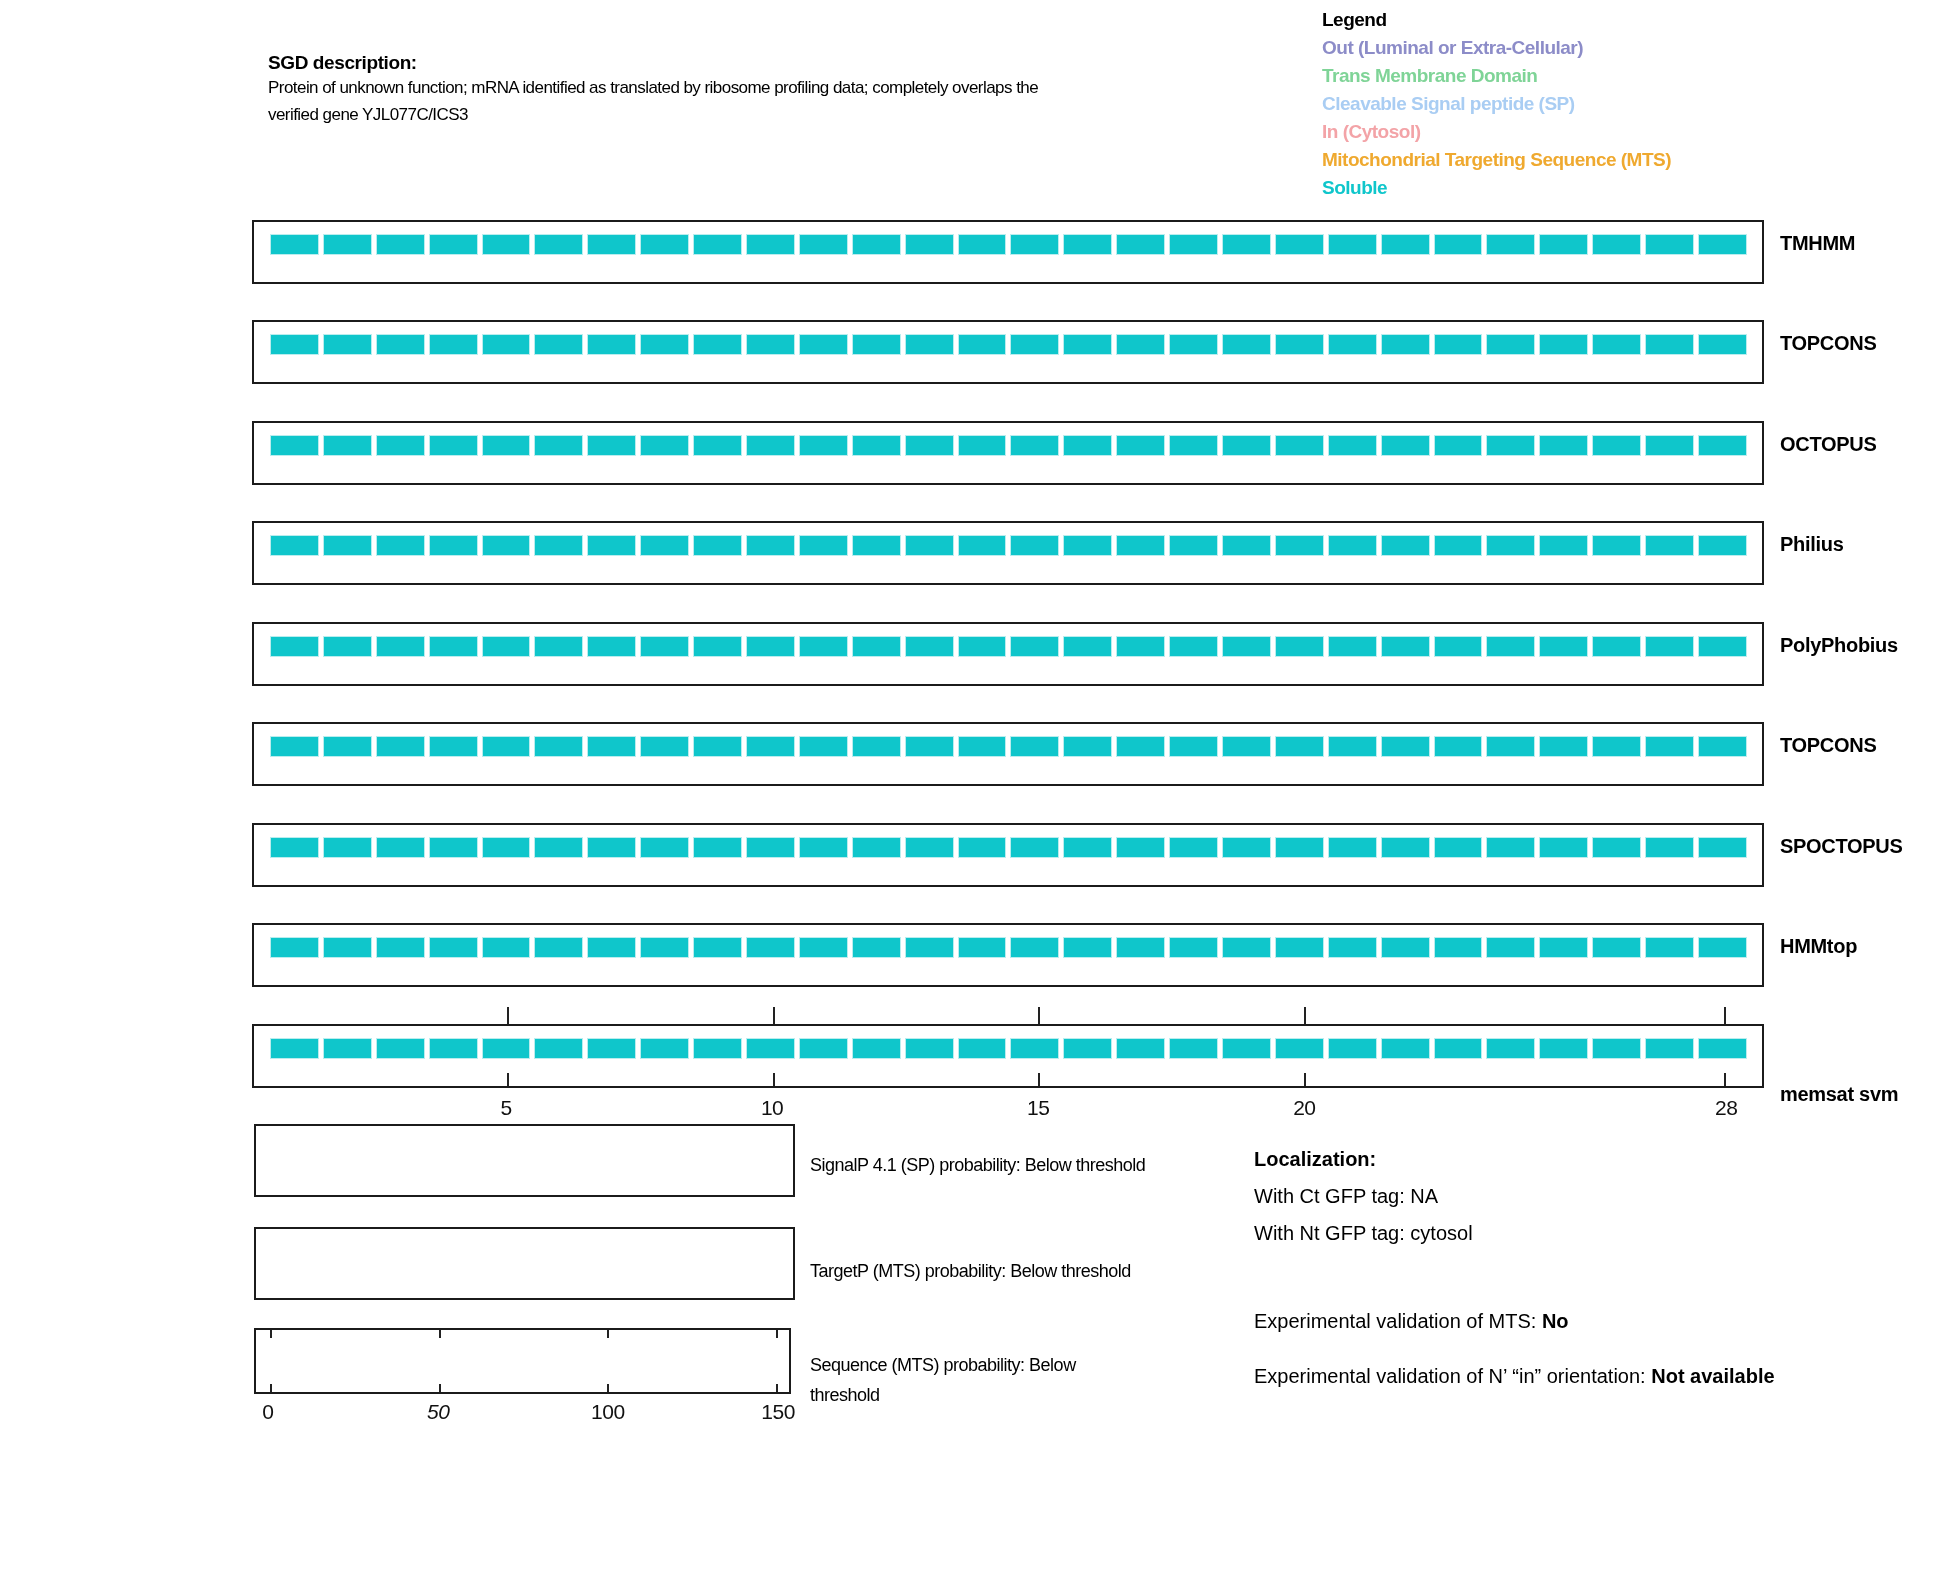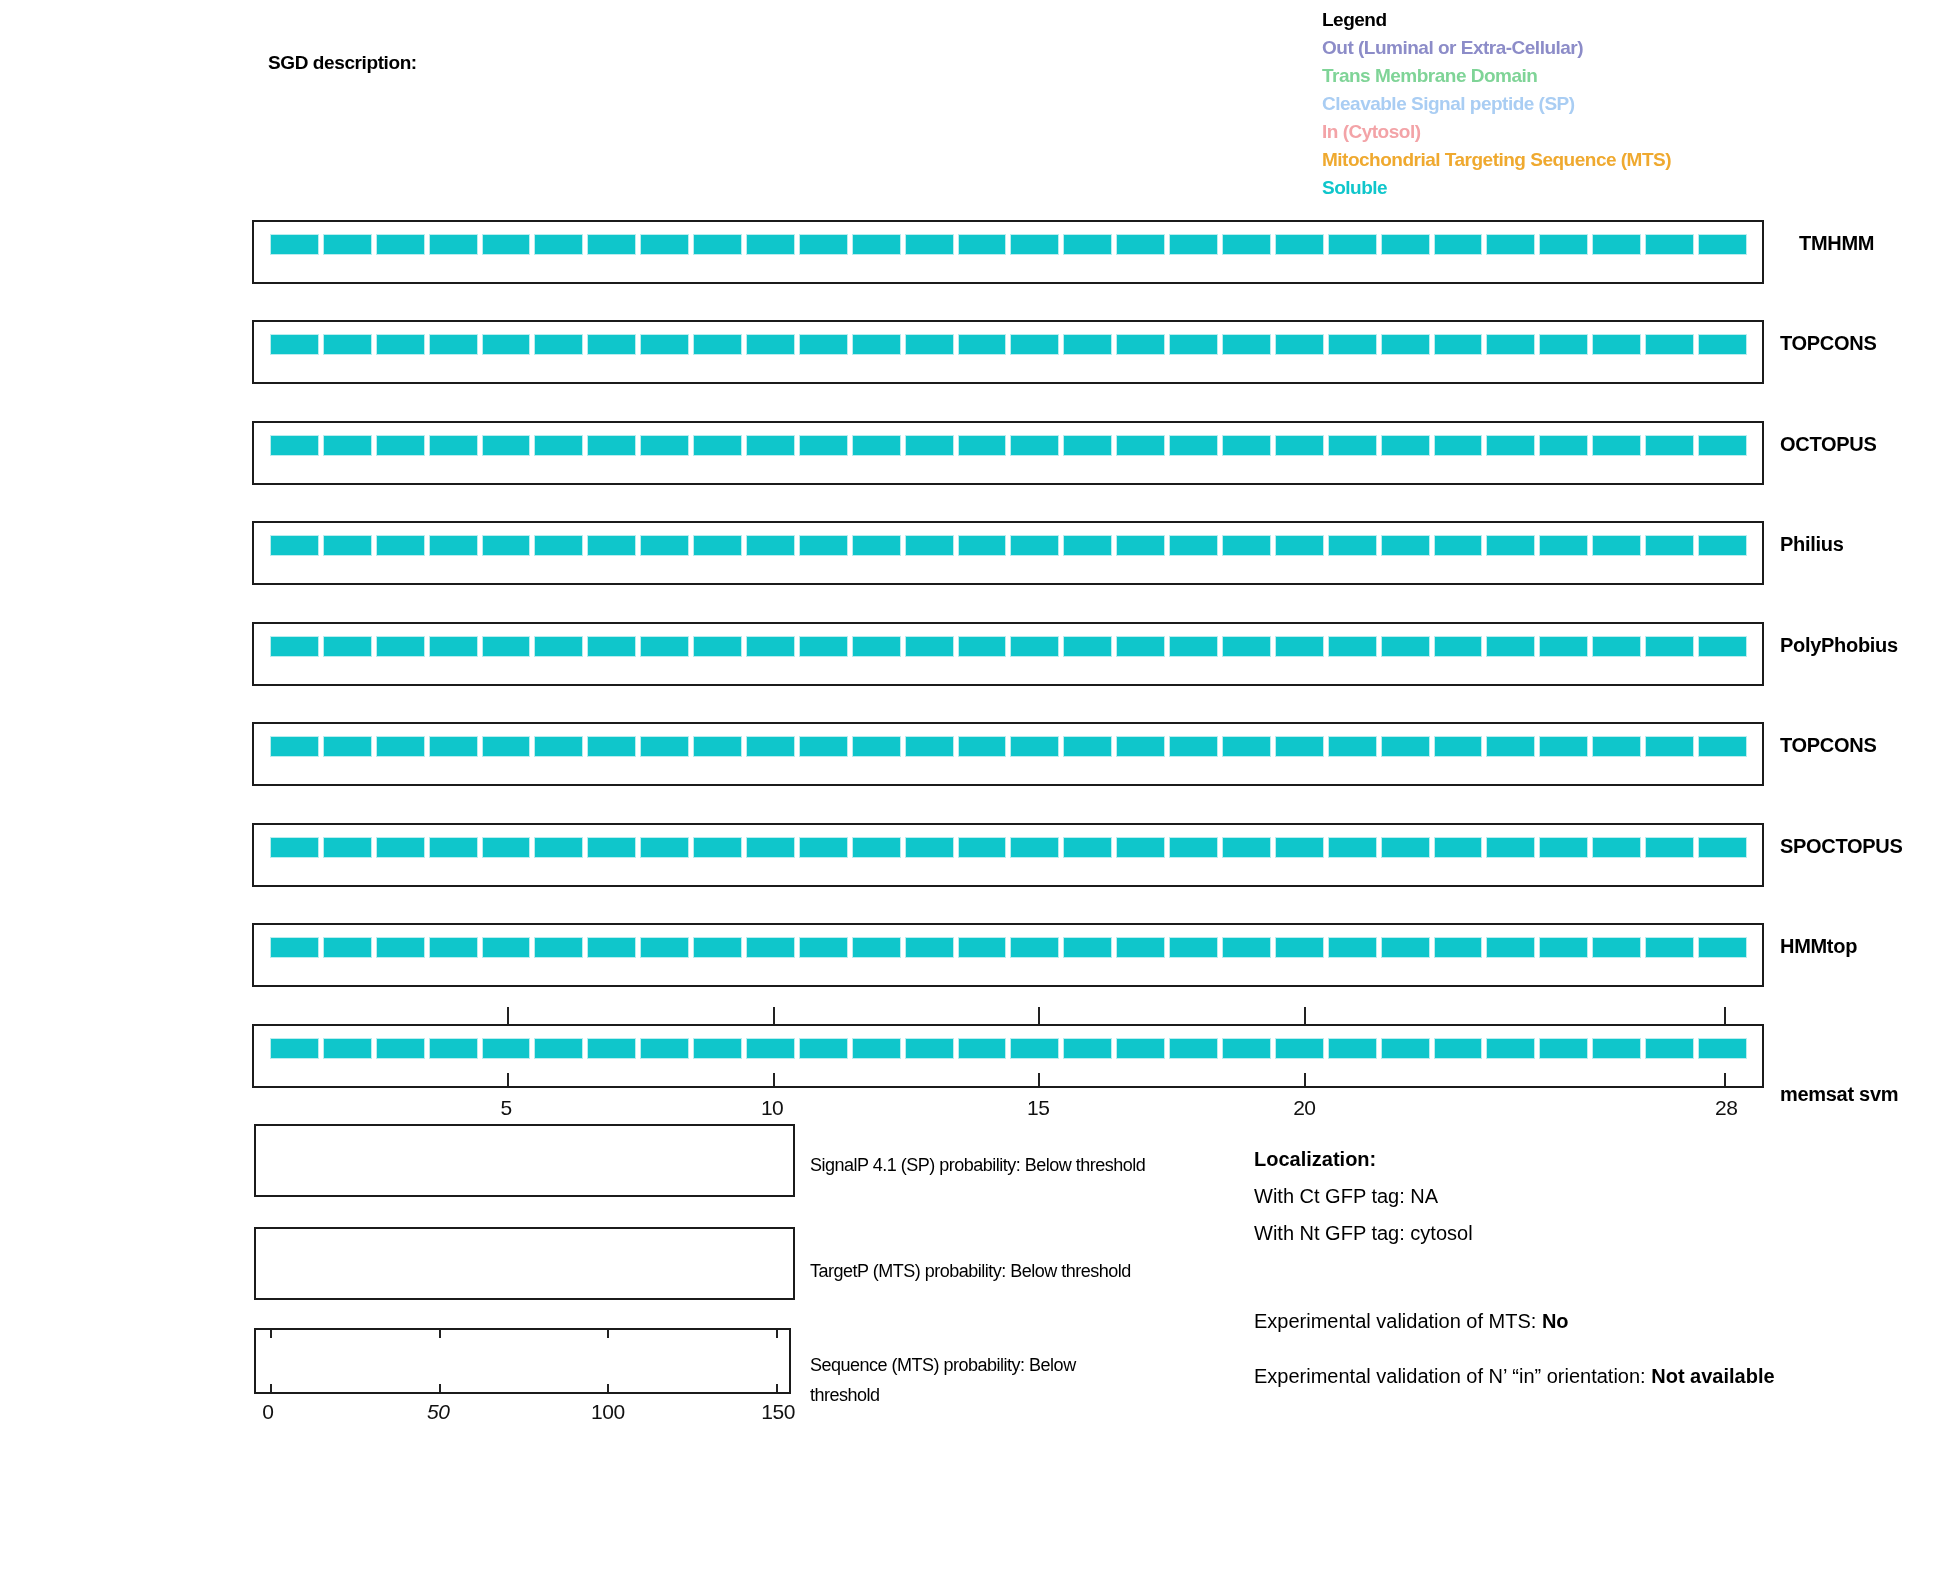--- a/index.html
+++ b/index.html
@@ -41,20 +41,21 @@
   .loc{position:absolute;left:1254px;font-size:20px;line-height:26px;}
   .loc-bold{font-weight:bold;}
   .wrapline{width:545px;line-height:36px;}
 </style>
 </head>
 <body>
 
 <div class="page" id="page">
 
   <div class="sgd-heading">SGD description:</div>
+  <div class="sgd-desc">Protein of unknown function; mRNA identified as translated by ribosome profiling data; completely overlaps the verified gene YJL077C/ICS3</div>
 
   <div class="legend">
     <span class="legend-item">Legend</span>
     <span id="legend-items"><span class="legend-item" style="color: rgb(140, 140, 200);">Out (Luminal or Extra-Cellular)</span><span class="legend-item" style="color: rgb(127, 212, 151);">Trans Membrane Domain</span><span class="legend-item" style="color: rgb(169, 205, 243);">Cleavable Signal peptide (SP)</span><span class="legend-item" style="color: rgb(243, 163, 167);">In (Cytosol)</span><span class="legend-item" style="color: rgb(239, 169, 47);">Mitochondrial Targeting Sequence (MTS)</span><span class="legend-item" style="color: rgb(15, 198, 203);">Soluble</span></span>
   </div>
 
   <div id="tracks">
       <div class="track-box" style="top: 220px;">
         <div class="bar">
           <div class="seg" title="Soluble" style="background: rgb(15, 198, 203);"></div>
@@ -80,21 +81,21 @@
           <div class="seg" title="Soluble" style="background: rgb(15, 198, 203);"></div>
           <div class="seg" title="Soluble" style="background: rgb(15, 198, 203);"></div>
           <div class="seg" title="Soluble" style="background: rgb(15, 198, 203);"></div>
           <div class="seg" title="Soluble" style="background: rgb(15, 198, 203);"></div>
           <div class="seg" title="Soluble" style="background: rgb(15, 198, 203);"></div>
           <div class="seg" title="Soluble" style="background: rgb(15, 198, 203);"></div>
           <div class="seg" title="Soluble" style="background: rgb(15, 198, 203);"></div>
           <div class="seg" title="Soluble" style="background: rgb(15, 198, 203);"></div>
         </div>
       </div>
-      <div class="track-label" style="top: 232px; margin-left: 19px;">TMHMM</div>
+      <div class="track-label" style="top: 232px;">TMHMM</div>
       <div class="track-box" style="top: 320px;">
         <div class="bar">
           <div class="seg" title="Soluble" style="background: rgb(15, 198, 203);"></div>
           <div class="seg" title="Soluble" style="background: rgb(15, 198, 203);"></div>
           <div class="seg" title="Soluble" style="background: rgb(15, 198, 203);"></div>
           <div class="seg" title="Soluble" style="background: rgb(15, 198, 203);"></div>
           <div class="seg" title="Soluble" style="background: rgb(15, 198, 203);"></div>
           <div class="seg" title="Soluble" style="background: rgb(15, 198, 203);"></div>
           <div class="seg" title="Soluble" style="background: rgb(15, 198, 203);"></div>
           <div class="seg" title="Soluble" style="background: rgb(15, 198, 203);"></div>

